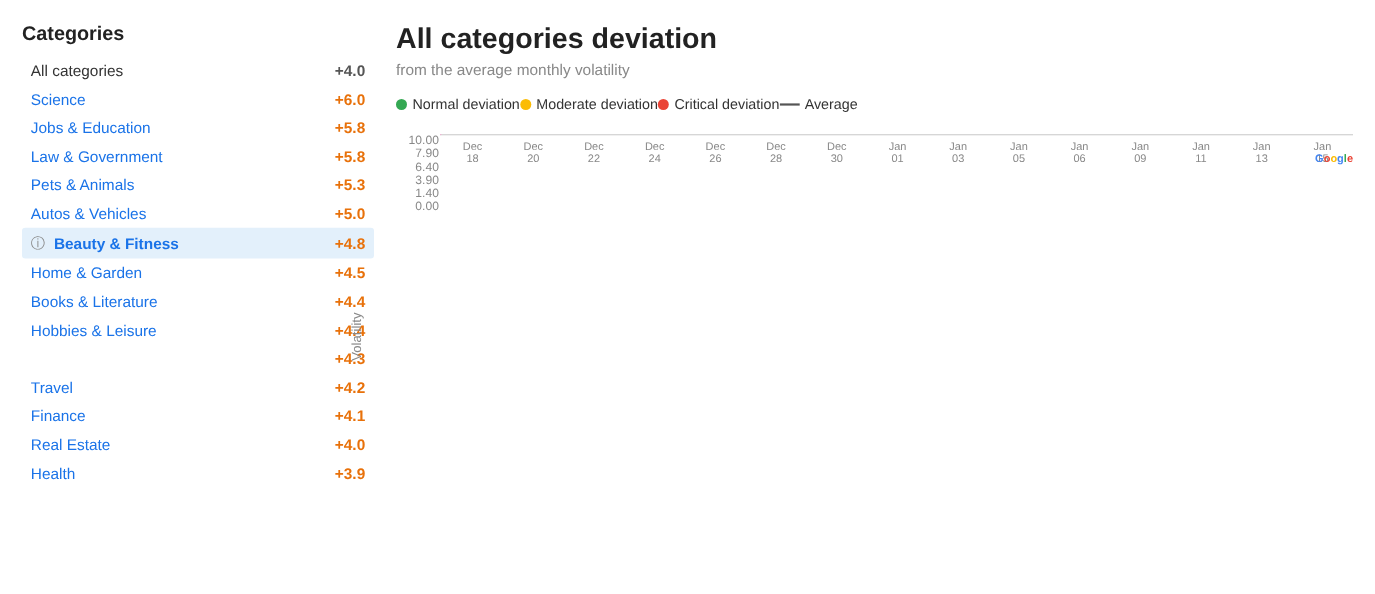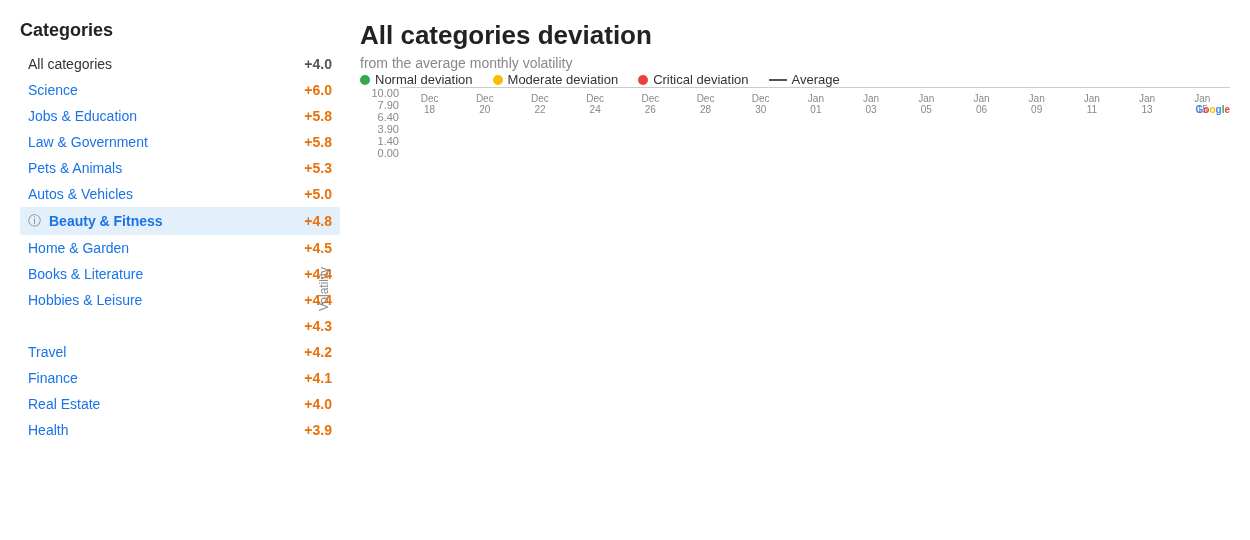--- a/index.html
+++ b/index.html
@@ -83,27 +83,26 @@
     }
     .chart-title {
       font-size: 26px;
       font-weight: bold;
       color: #222;
       margin-bottom: 4px;
     }
     .chart-subtitle {
       font-size: 14px;
       color: #888;
-      margin-bottom: 1px;
+      margin-bottom: 16px;
     }
     .legend {
       display: flex;
       align-items: center;
-      gap: 20px;
-      margin-bottom: 0;
+      margin-bottom: 20px;
       font-size: 13px;
       color: #333;
     }
     .legend-item {
       display: flex;
       align-items: center;
       gap: 5px;
     }
     .legend-dot {
       width: 10px;

